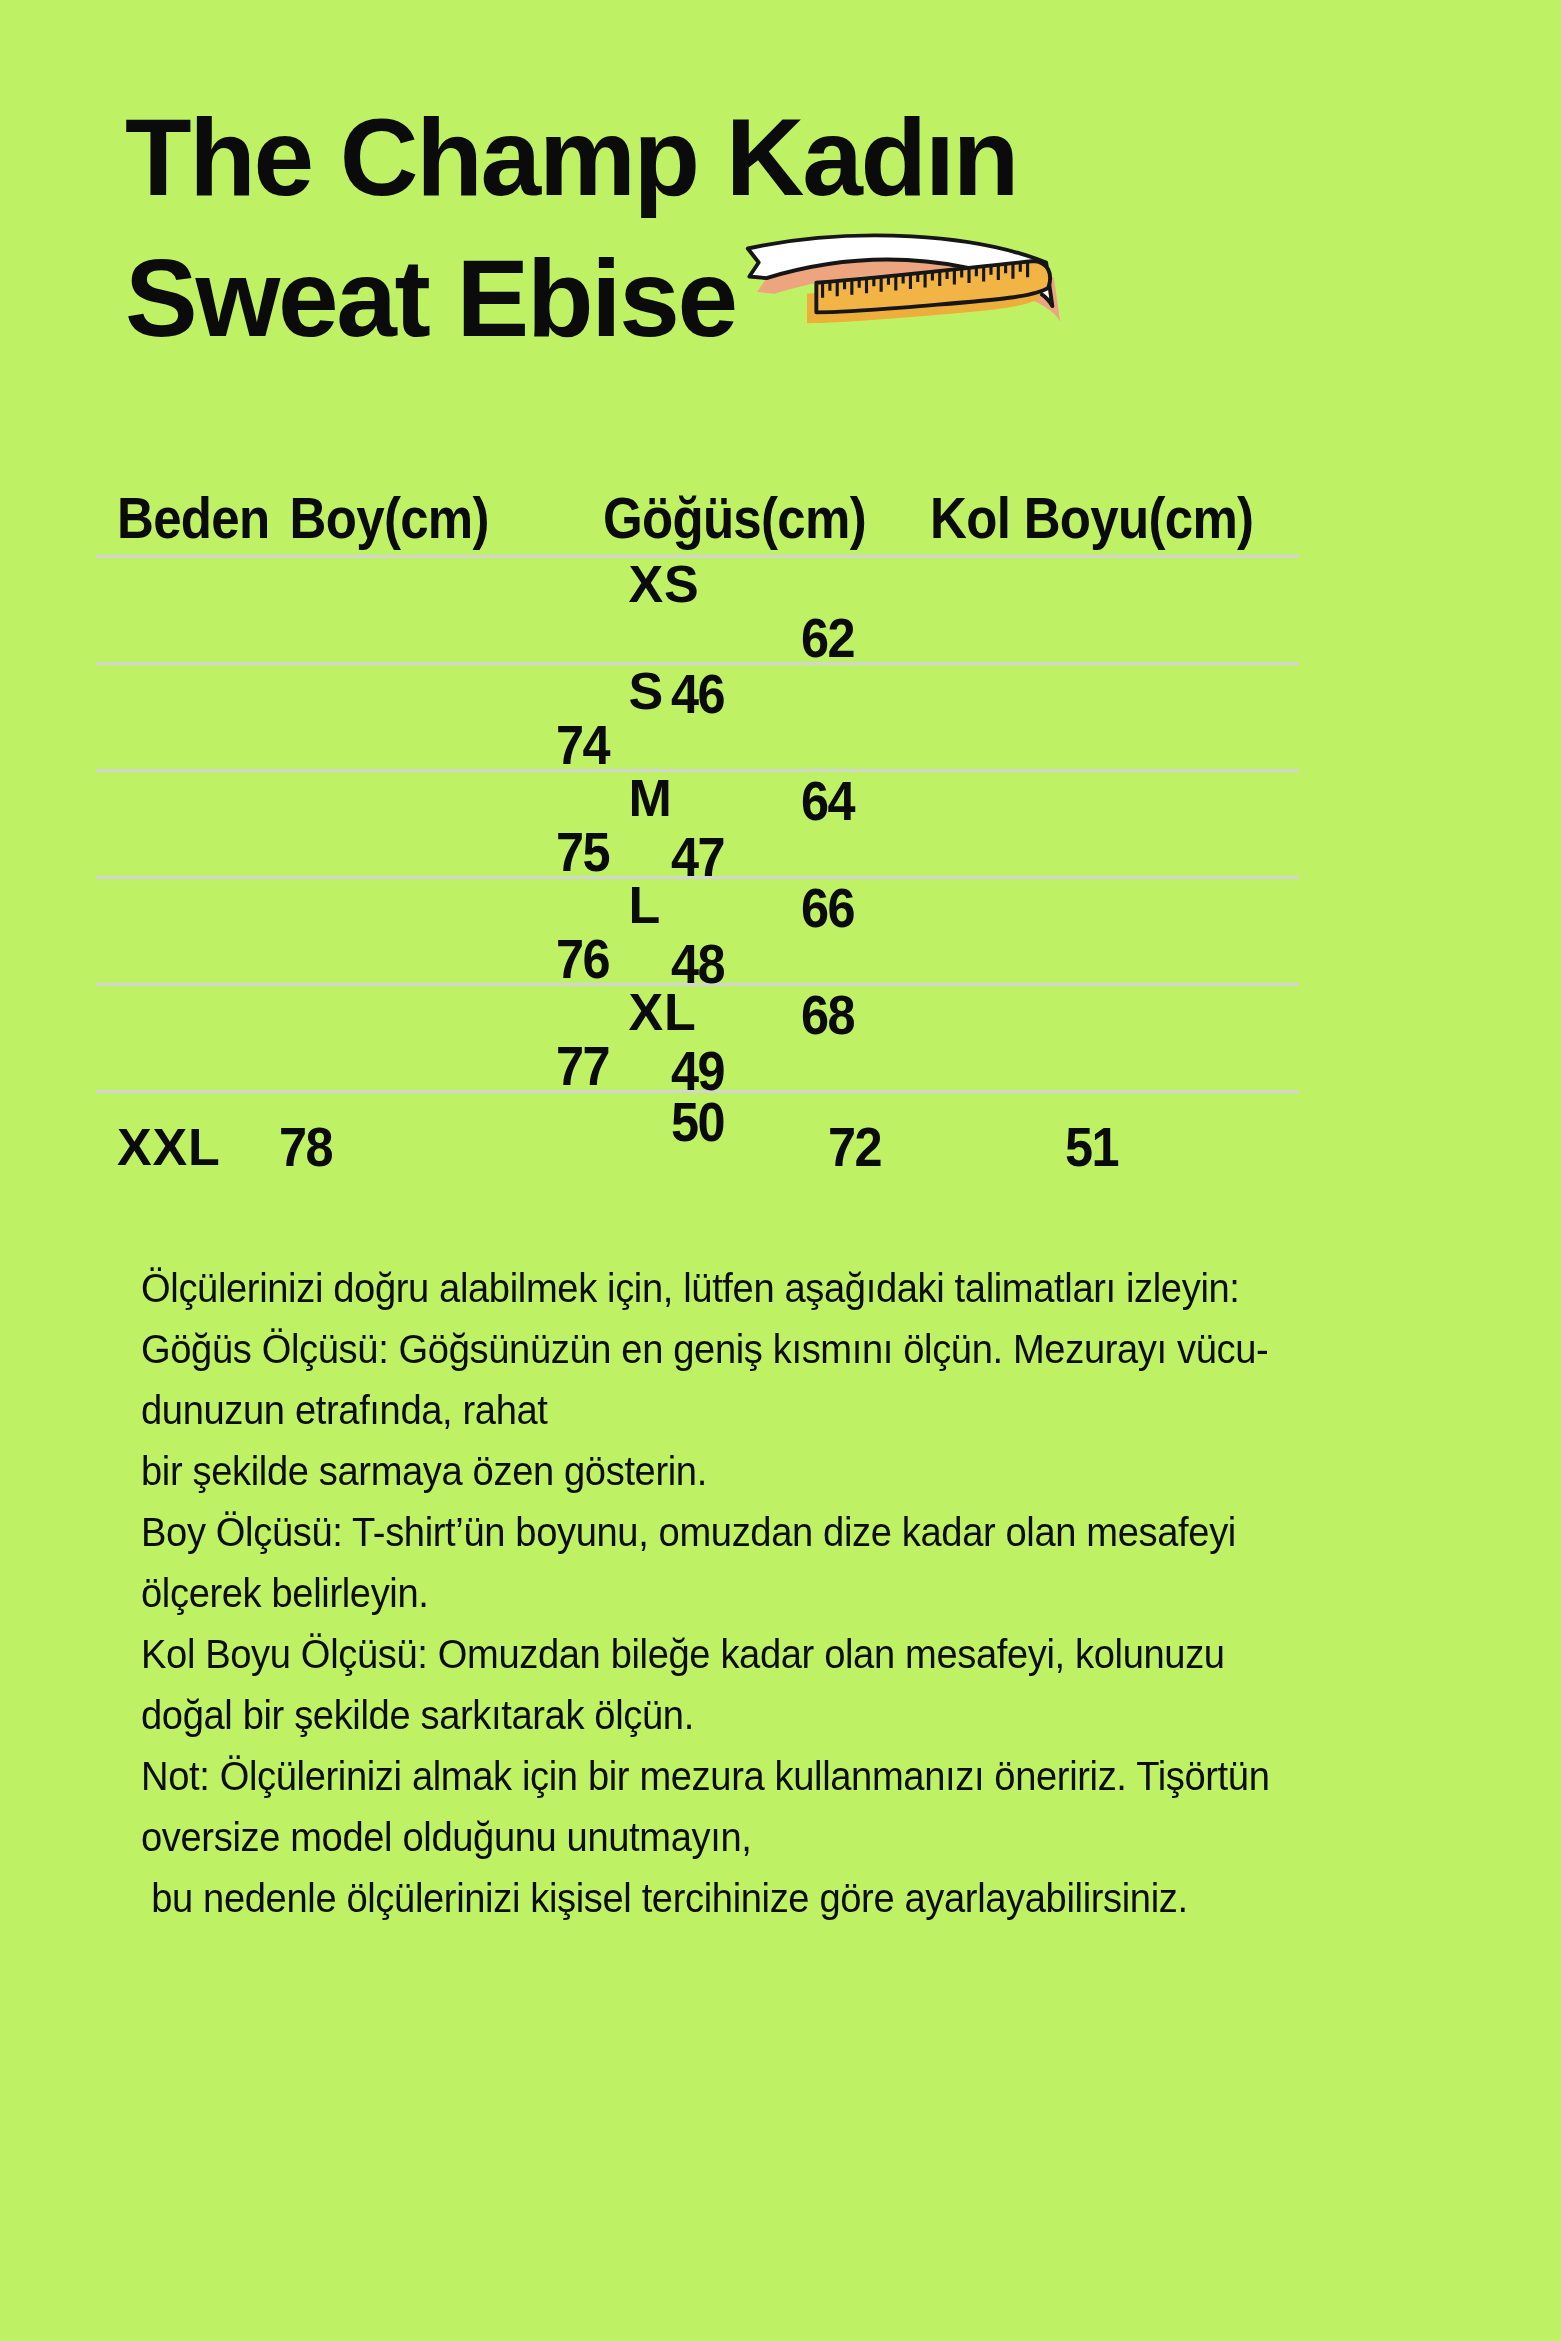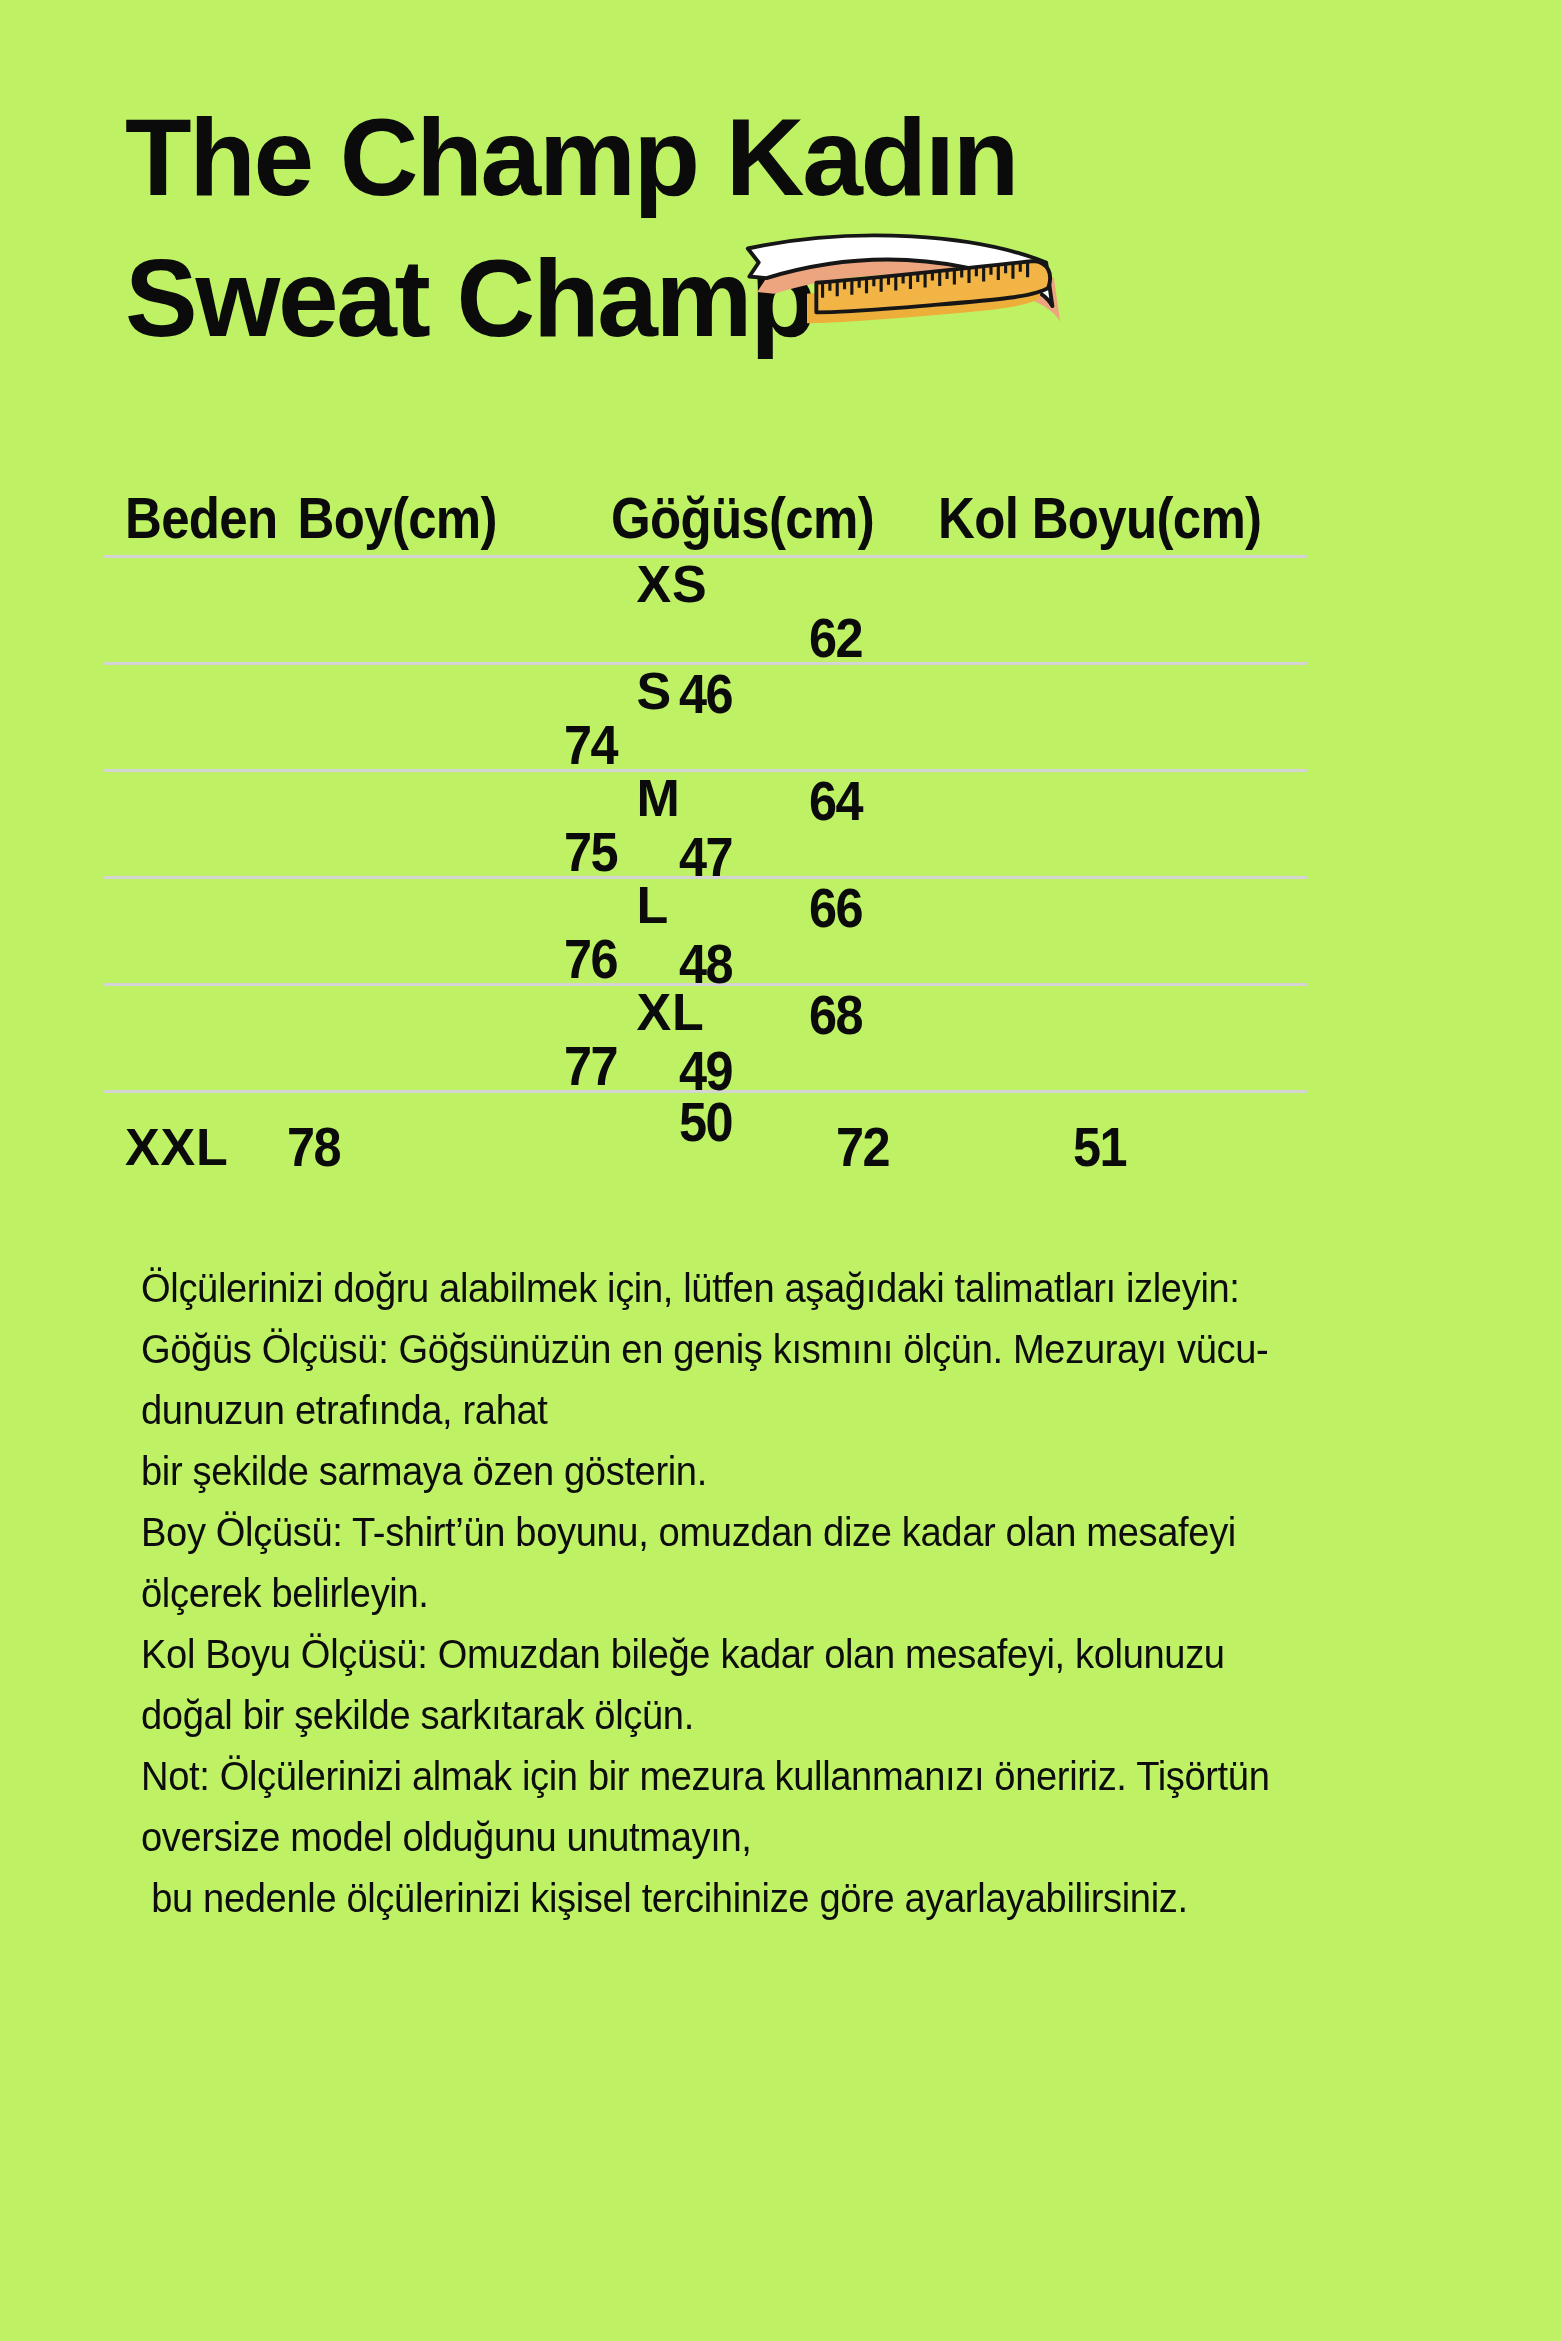--- a/index.html
+++ b/index.html
@@ -17,21 +17,21 @@
     font-size:109px;font-weight:bold;line-height:141px;
     letter-spacing:-2.3px;color:#0b0b0b;
   }
   
   .tape{
     position:absolute;left:738px;top:222px;
     width:367px;height:148px;
   }
   
   .size-table{
-    position:absolute;left:104px;top:468px;
+    position:absolute;left:96px;top:468px;
     width:1203px;
   }
   .tr{
     display:flex;align-items:center;
     height:107px;box-sizing:border-box;
   }
   .tr.sep{border-bottom:3.1px solid #d4d4d4;flex-direction:column;}
   .tr.th{
     height:90px;align-items:flex-end;
     padding-bottom:7.8px;
@@ -63,21 +63,21 @@
   }
   .instructions div{white-space:pre;}
 </style>
 </head>
 <body>
 
 <div class="page">
 
   <header class="title">
     <div>The Champ Kadın</div>
-    <div>Sweat Champ</div>
+    <div>Sweat Ebise</div>
   </header>
 
   <svg class="tape" viewBox="0 0 470 190" xmlns="http://www.w3.org/2000/svg">
 
     <path transform="translate(10,20)" d="M 32 30 C 150 8, 300 14, 395 52 L 403 108 C 392 86, 350 70, 290 58 C 200 40, 115 48, 36 72 L 14 70 L 26 52 L 12 34 Z" fill="#eda57f"></path>
 
     <path fill="#ffffff" stroke="#161616" stroke-width="5" stroke-linejoin="round" d="M 32 30 C 150 8, 300 14, 395 52 L 403 108 C 392 86, 350 70, 290 58 C 200 40, 115 48, 36 72 L 14 70 L 26 52 L 12 34 Z"></path>
 
     <path transform="translate(-12,14)" d="M 100 78 C 200 70, 300 58, 380 50 C 397 52, 404 66, 398 84 C 380 98, 300 102, 210 110 C 160 114, 120 116, 100 116 Z" fill="#eeae3a"></path>
 

